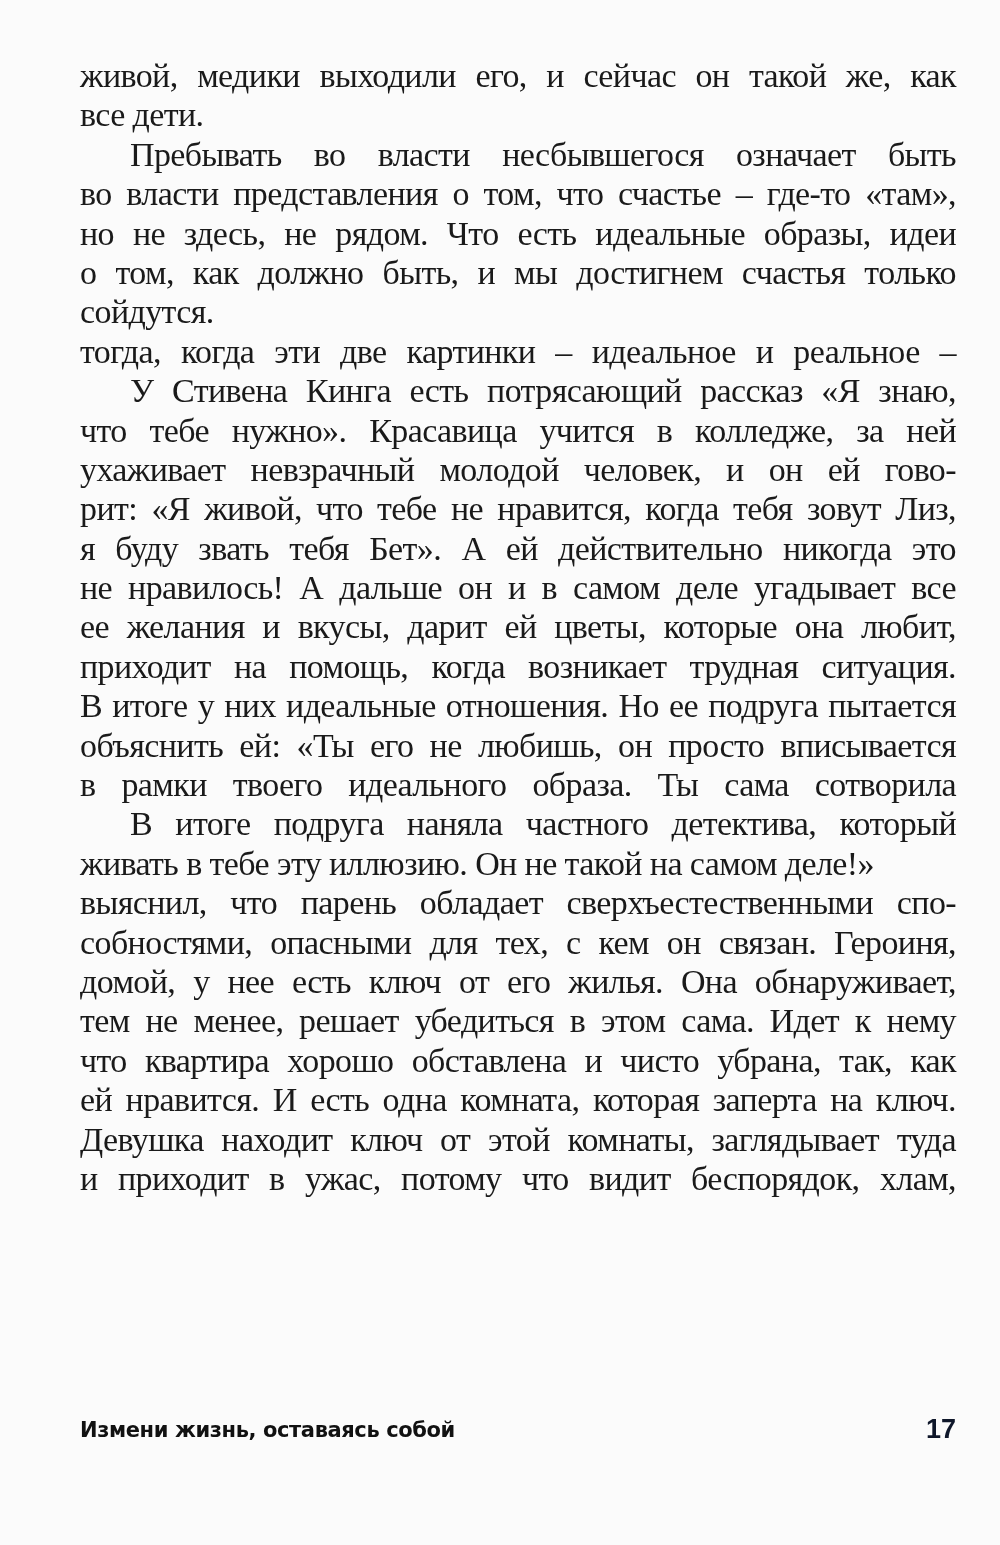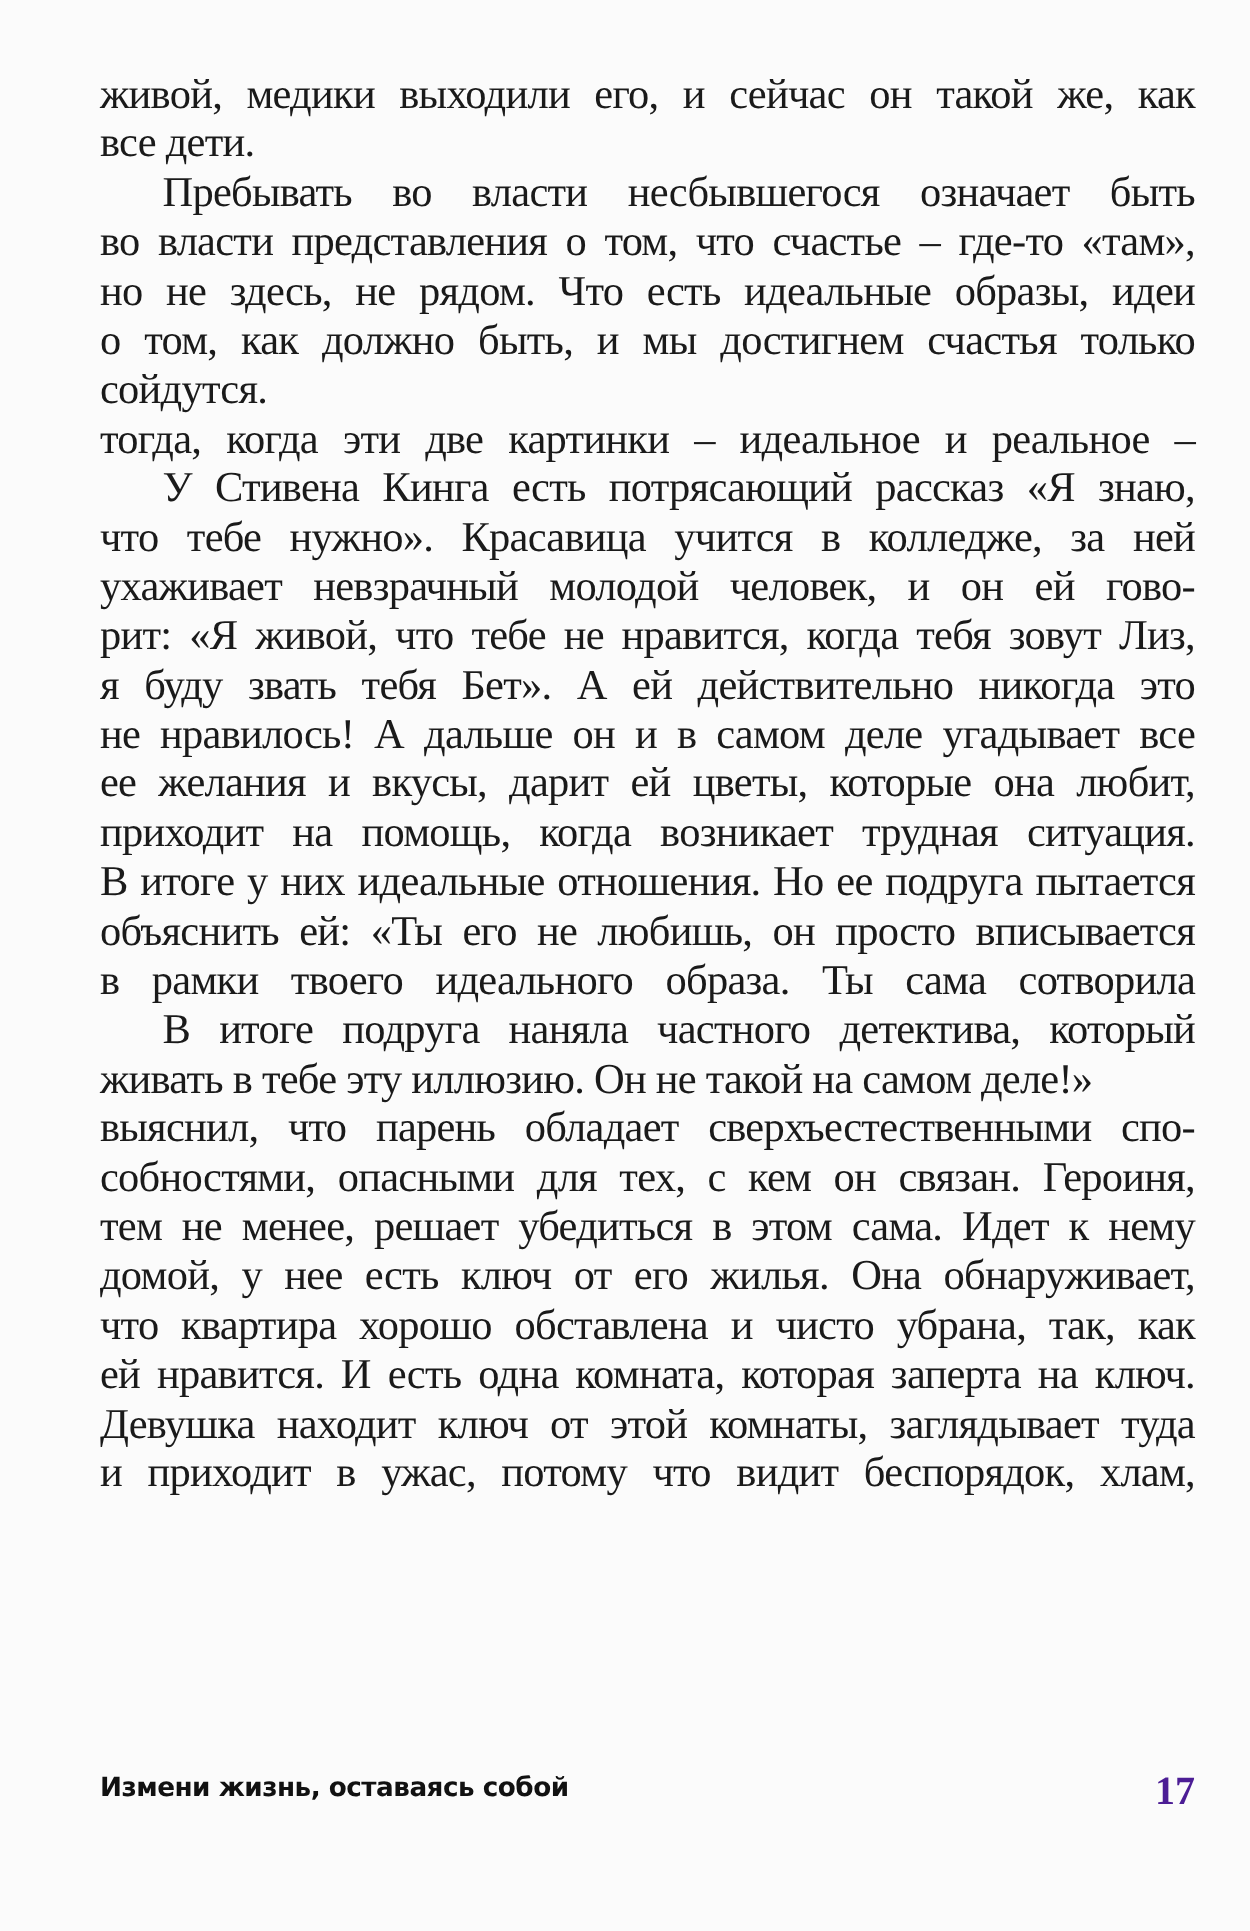--- a/index.html
+++ b/index.html
@@ -24,22 +24,22 @@
   .footer {
     position:absolute; left:80px; top:1418px; width:876px; height:36px;
   }
   .footer-title {
     position:absolute; left:0; top:0;
     font-family:"DejaVu Sans", sans-serif; font-weight:bold;
     font-size:21px; letter-spacing:-0.4px; color:#111;
   }
   .page-number {
     position:absolute; right:0; top:-4px;
-    font-family:Liberation Serif, serif; font-weight:bold;
-    font-size:32px; color:#4c1d95;
+    font-family:Liberation Sans, sans-serif; font-weight:bold;
+    font-size:27px; color:#0f172a;
   }
 </style>
 </head>
 <body>
 
 <div class="page" id="page-body">
     <span class="line">живой, медики выходили его, и сейчас он такой же, как</span>
     <span class="line last">все дети.</span>
     <span class="line indent">Пребывать во власти несбывшегося означает быть</span>
     <span class="line">во власти представления о том, что счастье – где-то «там»,</span>
@@ -55,22 +55,22 @@
     <span class="line">не нравилось! А дальше он и в самом деле угадывает все</span>
     <span class="line">ее желания и вкусы, дарит ей цветы, которые она любит,</span>
     <span class="line">приходит на помощь, когда возникает трудная ситуация.</span>
     <span class="line">В итоге у них идеальные отношения. Но ее подруга пытается</span>
     <span class="line">объяснить ей: «Ты его не любишь, он просто вписывается</span>
     <span class="line">в рамки твоего идеального образа. Ты сама сотворила</span>
     <span class="line indent">В итоге подруга наняла частного детектива, который</span>
     <span class="line last">живать в тебе эту иллюзию. Он не такой на самом деле!»</span>
     <span class="line">выяснил, что парень обладает сверхъестественными спо-</span>
     <span class="line">собностями, опасными для тех, с кем он связан. Героиня,</span>
+    <span class="line">домой, у нее есть ключ от его жилья. Она обнаруживает,</span>
     <span class="line">тем не менее, решает убедиться в этом сама. Идет к нему</span>
-    <span class="line">домой, у нее есть ключ от его жилья. Она обнаруживает,</span>
     <span class="line">что квартира хорошо обставлена и чисто убрана, так, как</span>
     <span class="line">ей нравится. И есть одна комната, которая заперта на ключ.</span>
     <span class="line">Девушка находит ключ от этой комнаты, заглядывает туда</span>
     <span class="line">и приходит в ужас, потому что видит беспорядок, хлам,</span>
   </div>
 
 <div class="footer">
   <span class="footer-title">Измени жизнь, оставаясь собой</span>
   <span class="page-number">17</span>
 </div>

